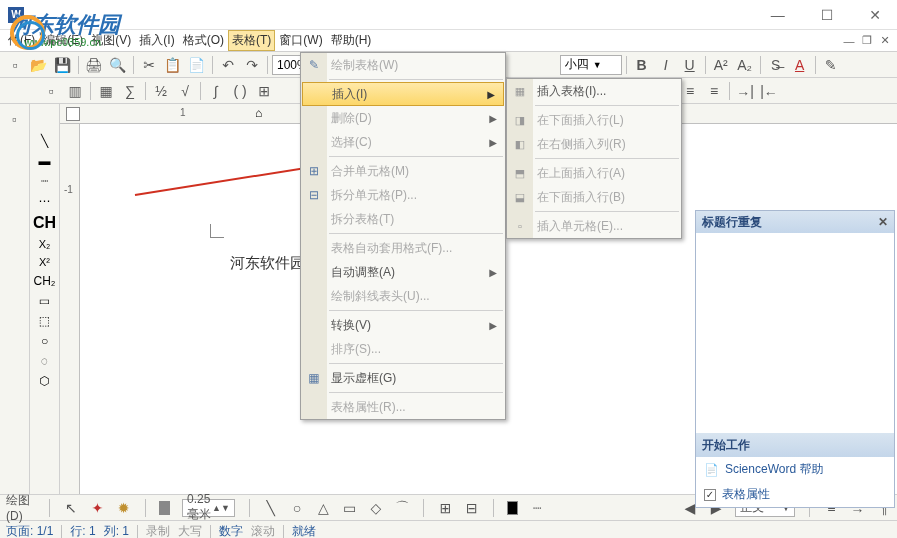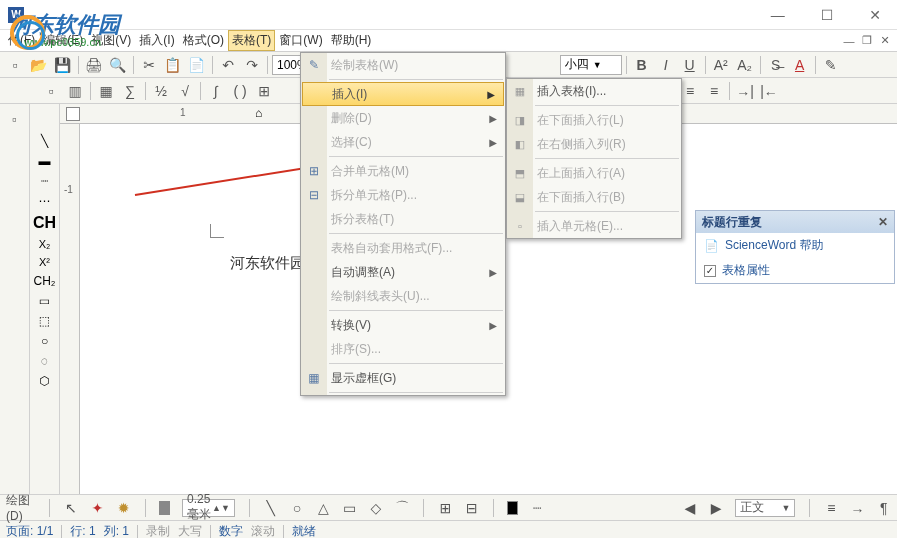--- a/index.html
+++ b/index.html
@@ -235,20 +235,21 @@
     </div>
   </div>
 
   <div class="red-arrow"></div>
 
   <div class="taskpane">
     <div class="tp-header">
       <span>标题行重复</span>
       <span class="tp-close">✕</span>
     </div>
+    <div class="tp-sec">开始工作</div>
     <div class="tp-link">
       <span>📄</span>
       <span>ScienceWord 帮助</span>
     </div>
     <div class="tp-link">
       <span class="chk">✓</span>
       <span>表格属性</span>
     </div>
   </div>
 </div>
@@ -302,20 +303,23 @@
     </div>
   <div class="dd-item disabled">
       <span>排序(S)...</span>
     </div>
   <div class="dd-sep"></div>
   <div class="dd-item">
       <span class="dd-icon">▦</span>
       <span>显示虚框(G)</span>
     </div>
   <div class="dd-sep"></div>
+  <div class="dd-item disabled">
+      <span>表格属性(R)...</span>
+    </div>
 </div>
 
 <div class="submenu">
   <div class="icon-col"></div>
   <div class="dd-item">
       <span class="dd-icon">▦</span>
       <span>插入表格(I)...</span>
     </div>
   <div class="dd-sep"></div>
   <div class="dd-item disabled">

